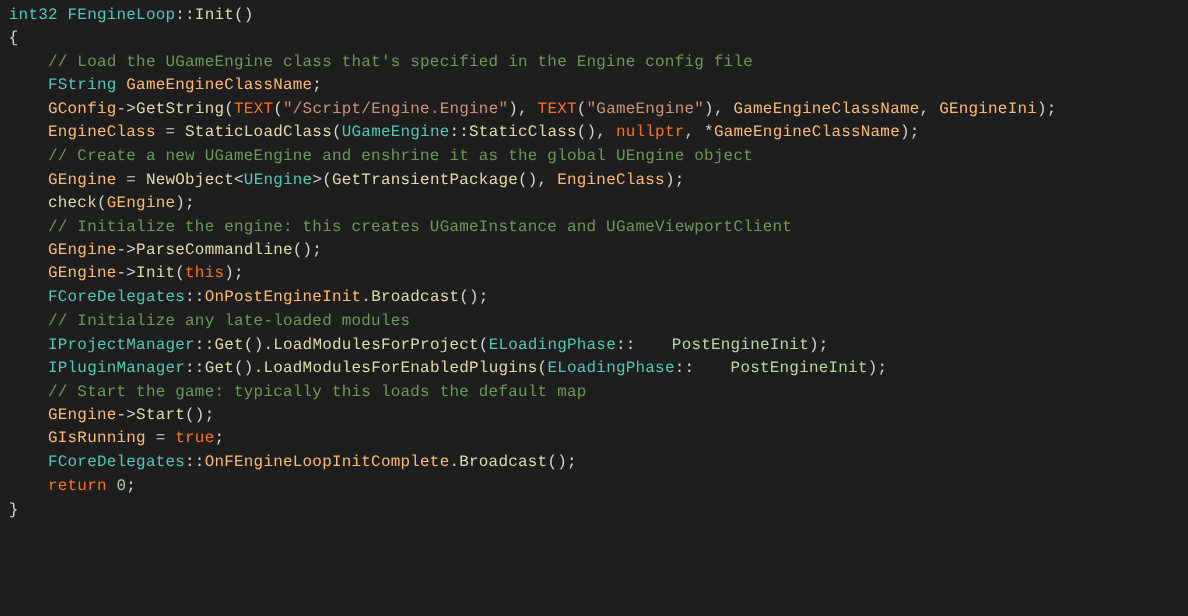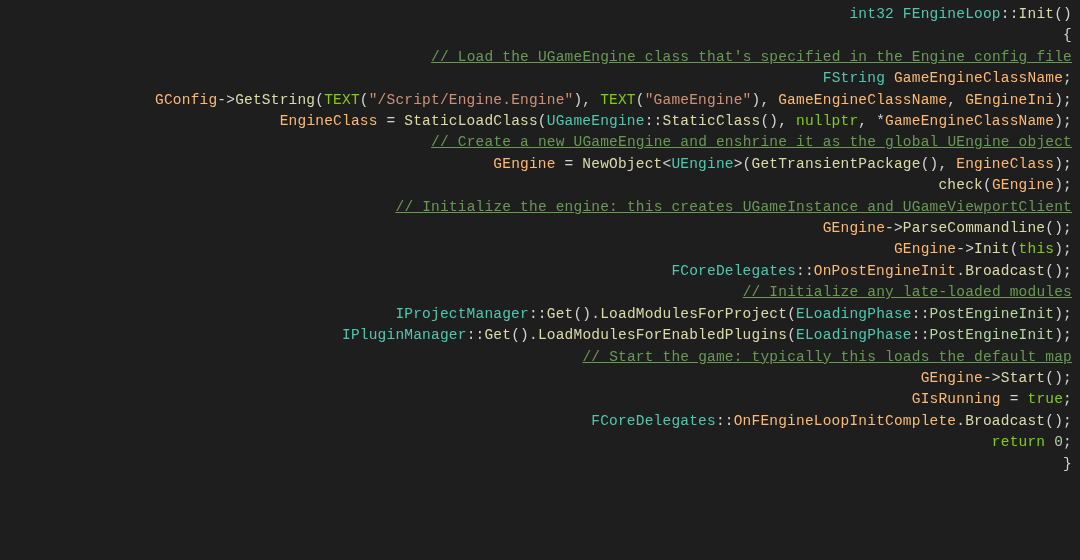--- a/index.html
+++ b/index.html
@@ -13,28 +13,28 @@
   pre.code {
     margin: 0;
     padding: 4px 8px 8px 8px;
     font-family: Consolas, "Courier New", monospace;
     font-size: 14.5px;
     line-height: 21.4px;
     color: #d4d4d4;
     white-space: pre;
     letter-spacing: 0.2px;
   }
-  .line { display: block; text-align: right; }
+  .line { display: block; }
   .tok { display: inline; }
   .c-type    { color: #4ec9b0; }    
   .c-func    { color: #dcdcaa; }    
   .c-ident   { color: #fdba74; }    
-  .c-key     { color: #84cc16; }    
+  .c-key     { color: #f97316; }    
   .c-str     { color: #ce9178; }    
   .c-num     { color: #b5cea8; }    
-  .c-com     { color: #6a9955; text-decoration: underline; }    
+  .c-com     { color: #6a9955; }    
   .c-punc    { color: #d4d4d4; }    
-  .c-enum    { color: #b8d7a3; }    
+  .c-enum    { color: #b8d7a3; margin-left: 33px; }    
 </style>
 </head>
 <body>
 
 <pre class="code" id="code-block"><span class="line"><span class="tok c-type">int32</span><span class="tok c-punc"> </span><span class="tok c-type">FEngineLoop</span><span class="tok c-punc">::</span><span class="tok c-func">Init</span><span class="tok c-punc">()</span></span><span class="line"><span class="tok c-punc">{</span></span><span class="line"><span class="tok c-punc">    </span><span class="tok c-com">// Load the UGameEngine class that's specified in the Engine config file</span></span><span class="line"><span class="tok c-punc">    </span><span class="tok c-type">FString</span><span class="tok c-punc"> </span><span class="tok c-ident">GameEngineClassName</span><span class="tok c-punc">;</span></span><span class="line"><span class="tok c-punc">    </span><span class="tok c-ident">GConfig</span><span class="tok c-punc">-&gt;</span><span class="tok c-func">GetString</span><span class="tok c-punc">(</span><span class="tok c-key">TEXT</span><span class="tok c-punc">(</span><span class="tok c-str">"/Script/Engine.Engine"</span><span class="tok c-punc">), </span><span class="tok c-key">TEXT</span><span class="tok c-punc">(</span><span class="tok c-str">"GameEngine"</span><span class="tok c-punc">), </span><span class="tok c-ident">GameEngineClassName</span><span class="tok c-punc">, </span><span class="tok c-ident">GEngineIni</span><span class="tok c-punc">);</span></span><span class="line"><span class="tok c-punc">    </span><span class="tok c-ident">EngineClass</span><span class="tok c-punc"> = </span><span class="tok c-func">StaticLoadClass</span><span class="tok c-punc">(</span><span class="tok c-type">UGameEngine</span><span class="tok c-punc">::</span><span class="tok c-func">StaticClass</span><span class="tok c-punc">(), </span><span class="tok c-key">nullptr</span><span class="tok c-punc">, *</span><span class="tok c-ident">GameEngineClassName</span><span class="tok c-punc">);</span></span><span class="line"><span class="tok c-punc"></span></span><span class="line"><span class="tok c-punc">    </span><span class="tok c-com">// Create a new UGameEngine and enshrine it as the global UEngine object</span></span><span class="line"><span class="tok c-punc">    </span><span class="tok c-ident">GEngine</span><span class="tok c-punc"> = </span><span class="tok c-func">NewObject</span><span class="tok c-punc">&lt;</span><span class="tok c-type">UEngine</span><span class="tok c-punc">&gt;(</span><span class="tok c-func">GetTransientPackage</span><span class="tok c-punc">(), </span><span class="tok c-ident">EngineClass</span><span class="tok c-punc">);</span></span><span class="line"><span class="tok c-punc">    </span><span class="tok c-func">check</span><span class="tok c-punc">(</span><span class="tok c-ident">GEngine</span><span class="tok c-punc">);</span></span><span class="line"><span class="tok c-punc"></span></span><span class="line"><span class="tok c-punc">    </span><span class="tok c-com">// Initialize the engine: this creates UGameInstance and UGameViewportClient</span></span><span class="line"><span class="tok c-punc">    </span><span class="tok c-ident">GEngine</span><span class="tok c-punc">-&gt;</span><span class="tok c-func">ParseCommandline</span><span class="tok c-punc">();</span></span><span class="line"><span class="tok c-punc">    </span><span class="tok c-ident">GEngine</span><span class="tok c-punc">-&gt;</span><span class="tok c-func">Init</span><span class="tok c-punc">(</span><span class="tok c-key">this</span><span class="tok c-punc">);</span></span><span class="line"><span class="tok c-punc">    </span><span class="tok c-type">FCoreDelegates</span><span class="tok c-punc">::</span><span class="tok c-ident">OnPostEngineInit</span><span class="tok c-punc">.</span><span class="tok c-func">Broadcast</span><span class="tok c-punc">();</span></span><span class="line"><span class="tok c-punc"></span></span><span class="line"><span class="tok c-punc">    </span><span class="tok c-com">// Initialize any late-loaded modules</span></span><span class="line"><span class="tok c-punc">    </span><span class="tok c-type">IProjectManager</span><span class="tok c-punc">::</span><span class="tok c-func">Get</span><span class="tok c-punc">().</span><span class="tok c-func">LoadModulesForProject</span><span class="tok c-punc">(</span><span class="tok c-type">ELoadingPhase</span><span class="tok c-punc">::</span><span class="tok c-enum">PostEngineInit</span><span class="tok c-punc">);</span></span><span class="line"><span class="tok c-punc">    </span><span class="tok c-type">IPluginManager</span><span class="tok c-punc">::</span><span class="tok c-func">Get</span><span class="tok c-punc">().</span><span class="tok c-func">LoadModulesForEnabledPlugins</span><span class="tok c-punc">(</span><span class="tok c-type">ELoadingPhase</span><span class="tok c-punc">::</span><span class="tok c-enum">PostEngineInit</span><span class="tok c-punc">);</span></span><span class="line"><span class="tok c-punc"></span></span><span class="line"><span class="tok c-punc">    </span><span class="tok c-com">// Start the game: typically this loads the default map</span></span><span class="line"><span class="tok c-punc">    </span><span class="tok c-ident">GEngine</span><span class="tok c-punc">-&gt;</span><span class="tok c-func">Start</span><span class="tok c-punc">();</span></span><span class="line"><span class="tok c-punc">    </span><span class="tok c-ident">GIsRunning</span><span class="tok c-punc"> = </span><span class="tok c-key">true</span><span class="tok c-punc">;</span></span><span class="line"><span class="tok c-punc">    </span><span class="tok c-type">FCoreDelegates</span><span class="tok c-punc">::</span><span class="tok c-ident">OnFEngineLoopInitComplete</span><span class="tok c-punc">.</span><span class="tok c-func">Broadcast</span><span class="tok c-punc">();</span></span><span class="line"><span class="tok c-punc">    </span><span class="tok c-key">return</span><span class="tok c-punc"> </span><span class="tok c-num">0</span><span class="tok c-punc">;</span></span><span class="line"><span class="tok c-punc">}</span></span></pre>
 
 </body></html>

